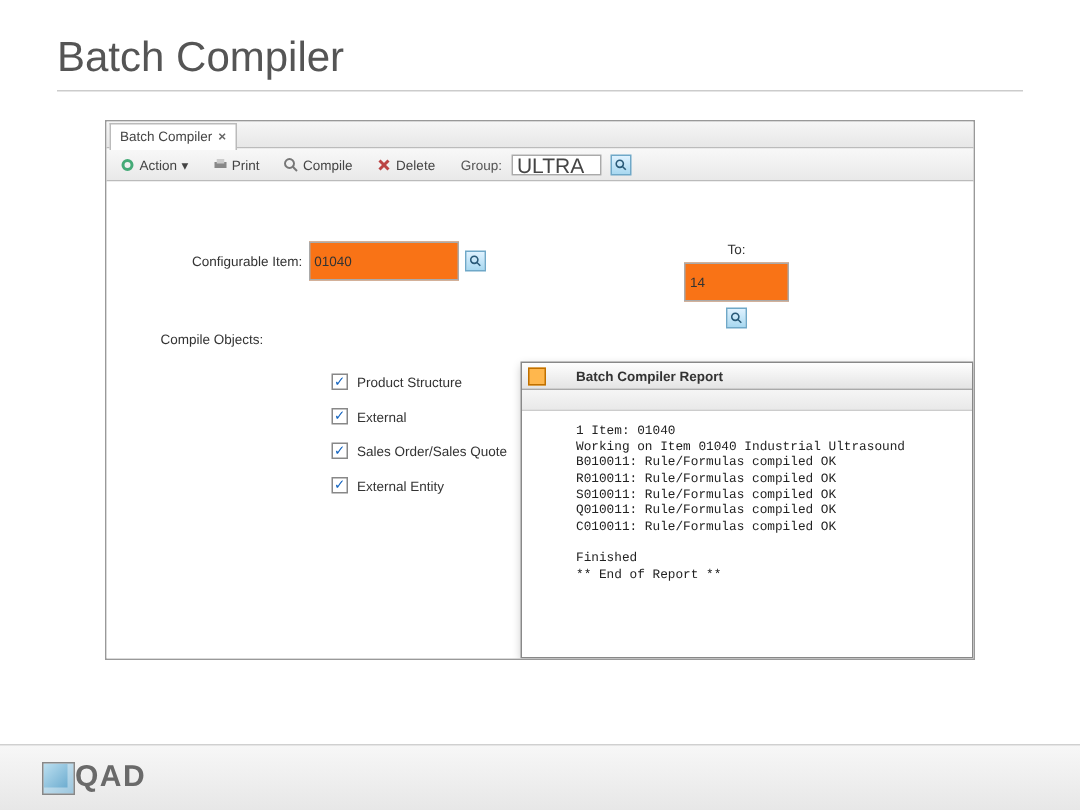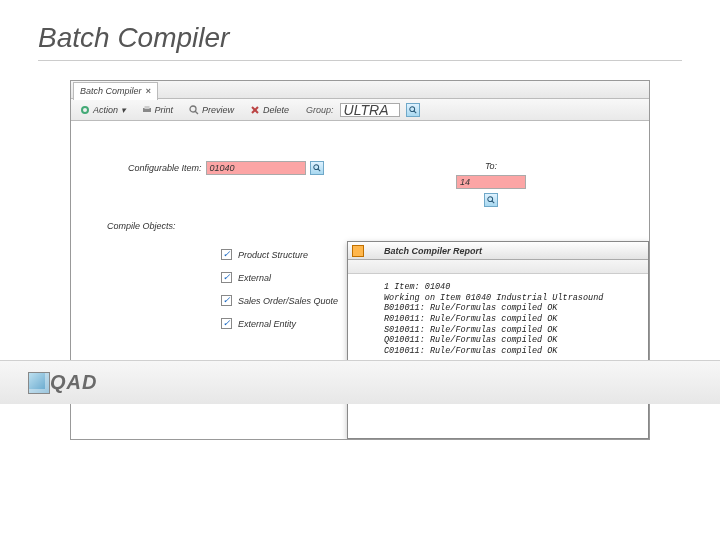--- a/index.html
+++ b/index.html
@@ -4,24 +4,23 @@
 <style>
   * { box-sizing: border-box; }
   html, body {
     margin: 0; padding: 0;
     width: 720px; height: 540px;
     font-family: Arial, Helvetica, sans-serif;
     background: #fff;
     color: #222;
   }
   .slide {
-    width: 720px; height: 404px;
+    width: 720px; height: 540px;
     position: relative;
     background: #fff;
-    font-style: italic;
   }
   .title {
     position: absolute;
     left: 38px; top: 22px;
     font-size: 28px;
     font-weight: 400;
     color: #555;
   }
   .title-underline {
     position: absolute;
@@ -103,22 +102,22 @@
   }
   .row {
     position: absolute;
     display: flex;
     align-items: center;
     gap: 4px;
     margin-left: 31px;
   }
   .lbl { color: #333; white-space: nowrap; }
   .field {
-    height: 14px; border: 1px solid #aaa; background: #fca5a5;
-    padding: 0 3px; display: inline-flex; align-items: center;
+    height: 14px; border: 1px solid #aaa; background: #f97316;
+    padding: 12px 3px; display: inline-flex; align-items: center;
     font-size: 9px; color: #333;
   }
   .section-label {
     position: absolute; color: #333;
   }
   .check-col {
     position: absolute;
     left: 150px;
     display: flex; flex-direction: column; gap: 12px;
   }
@@ -230,21 +229,21 @@
         </span>
         <span>Print</span>
       </div>
       <div class="tbtn">
         <span>
           <svg width="10" height="10" viewBox="0 0 10 10">
               <circle cx="4" cy="4" r="3" fill="none" stroke="#777" stroke-width="1.3"></circle>
               <line x1="6.2" y1="6.2" x2="9" y2="9" stroke="#777" stroke-width="1.3"></line>
             </svg>
         </span>
-        <span>Preview</span>
+        <span>Compile</span>
       </div>
       <div class="tbtn">
         <span>
           <svg width="10" height="10" viewBox="0 0 10 10">
               <line x1="2" y1="2" x2="8" y2="8" stroke="#b44" stroke-width="2"></line>
               <line x1="8" y1="2" x2="2" y2="8" stroke="#b44" stroke-width="2"></line>
             </svg>
         </span>
         <span>Delete</span>
       </div>

